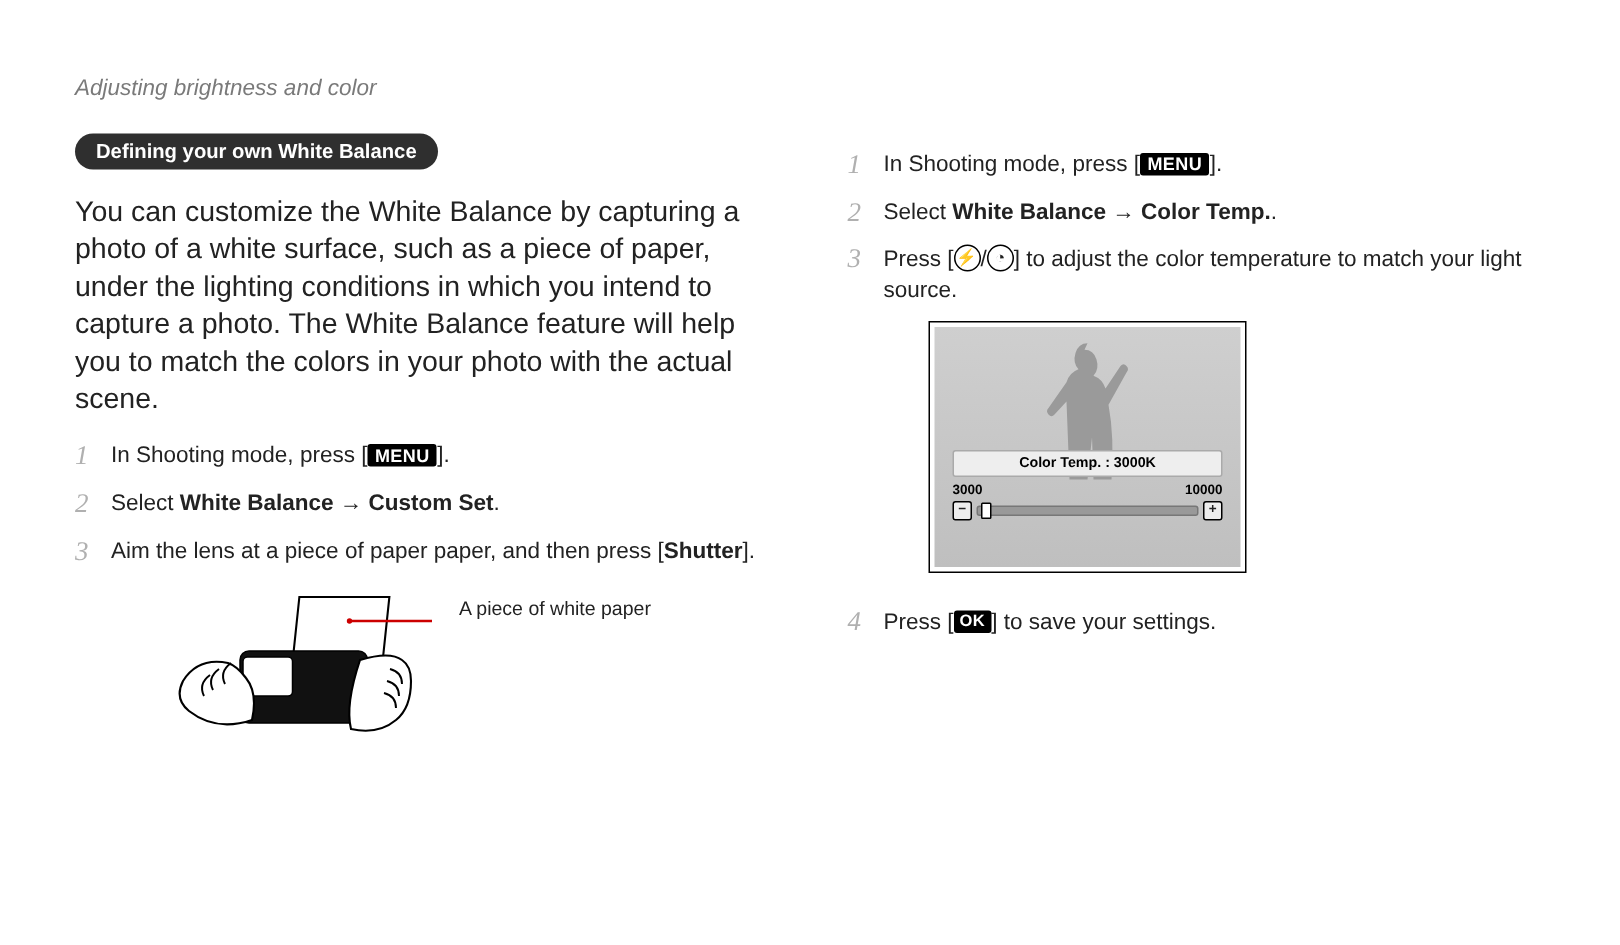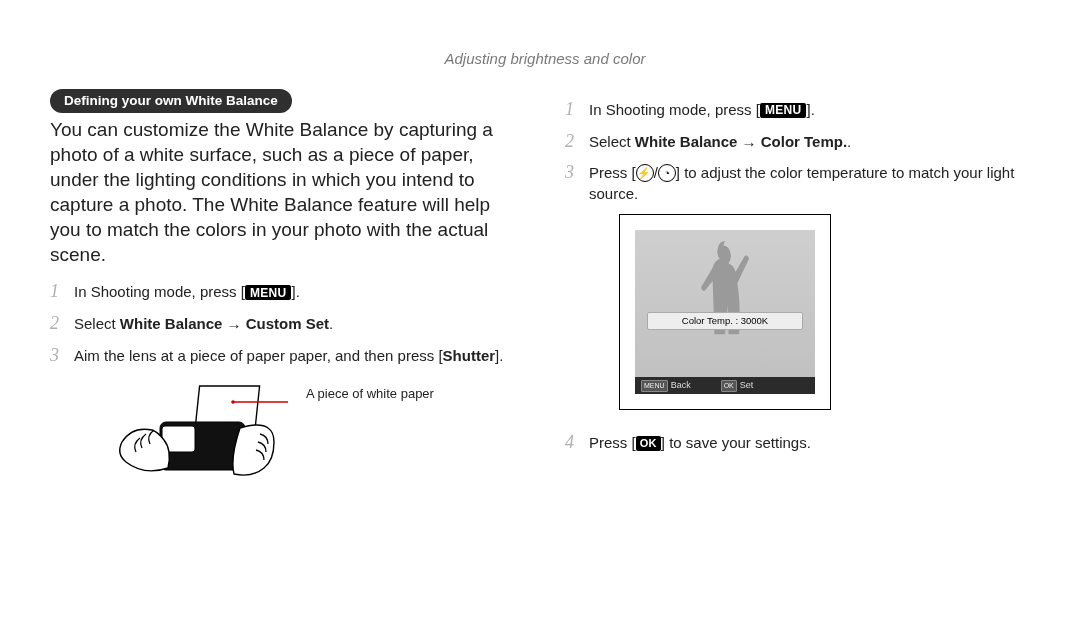--- a/index.html
+++ b/index.html
@@ -18,39 +18,38 @@
     box-sizing: border-box;
     height: 100%;
     width: 100%;
     position: relative;
   }
   .breadcrumb {
     font-size: 15px;
     font-style: italic;
     color: #7a7a7a;
     margin-bottom: 22px;
-    text-align: center;
   }
   .cols {
     display: flex;
     gap: 40px;
   }
   .col {
     flex: 1 1 0;
     max-width: 480px;
   }
   .pill {
     display: inline-block;
     background: #2f2f2f;
     color: #fff;
     font-size: 13.5px;
     font-weight: 600;
     padding: 4px 14px 5px 14px;
     border-radius: 12px;
-    margin-bottom: 4px;
+    margin-bottom: 16px;
   }
   .body-text {
     font-size: 19px;
     line-height: 1.32;
     color: #222;
   }
   ol.steps {
     list-style: none;
     padding: 0;
     margin: 14px 0 0 0;
@@ -140,24 +139,25 @@
     margin-top: 4px;
     margin-left: 6px;
   }
 
   
   .lcd-wrap {
     margin: 10px 0 12px 30px;
   }
   .lcd {
     width: 212px;
-    height: 196px;
+    height: 168px;
     border: 1.5px solid #000;
-    padding: 15px;
+    padding: 3px;
     box-sizing: border-box;
+    font-weight: bold;
   }
   .lcd-inner {
     width: 100%;
     height: 100%;
     background: linear-gradient(#cfcfcf,#bfbfbf);
     position: relative;
     overflow: hidden;
   }
   .lcd-bar-top {
     position: absolute;
@@ -337,26 +337,32 @@
           <span class="step-body">
             <span>Press [</span><span class="icon-inline">⚡</span><span>/</span><span class="icon-inline">◔</span><span>] to adjust the color temperature to match your light source.</span>
 
             <div class="lcd-wrap">
               <div class="lcd">
                 <div class="lcd-inner">
                   <svg width="100%" height="100%" viewBox="0 0 204 148" preserveAspectRatio="none" style="position:absolute;inset:0">
                     <path d="M100 14 q6 0 8 6 q2 6 -2 10 q6 2 8 8 l10 -14 q2 -2 4 0 q2 2 0 4 l-12 20 q4 20 2 46 h-12 l-1 -26 l-3 26 h-12 l-2 -48 l-8 8 q-2 2 -4 0 q-2 -2 0 -4 l12 -16 q2 -6 8 -8 q-4 -4 -2 -10 q2 -6 8 -6 z" fill="#9a9a9a"></path>
                   </svg>
                   <div class="lcd-bar-top">Color Temp. : 3000K</div>
-                  <div class="lcd-footer">
-                    <span class="mini-chip">MENU</span>
-                    <span>Back</span>
-                    <span class="sep"></span>
-                    <span class="mini-chip">OK</span>
-                    <span>Set</span>
+                  <div class="lcd-slider">
+                    <div class="labels">
+                      <span>3000</span>
+                      <span>10000</span>
+                    </div>
+                    <div class="track-row">
+                      <div class="btn">−</div>
+                      <div class="track">
+                          <div class="thumb"></div>
+                        </div>
+                      <div class="btn">+</div>
+                    </div>
                   </div>
                 </div>
               </div>
             </div>
           </span>
         </li>
         <li>
           <span class="num">4</span>
           <span class="step-body">
             <span>Press [</span><span class="ok-chip">OK</span><span>] to save your settings.</span>

